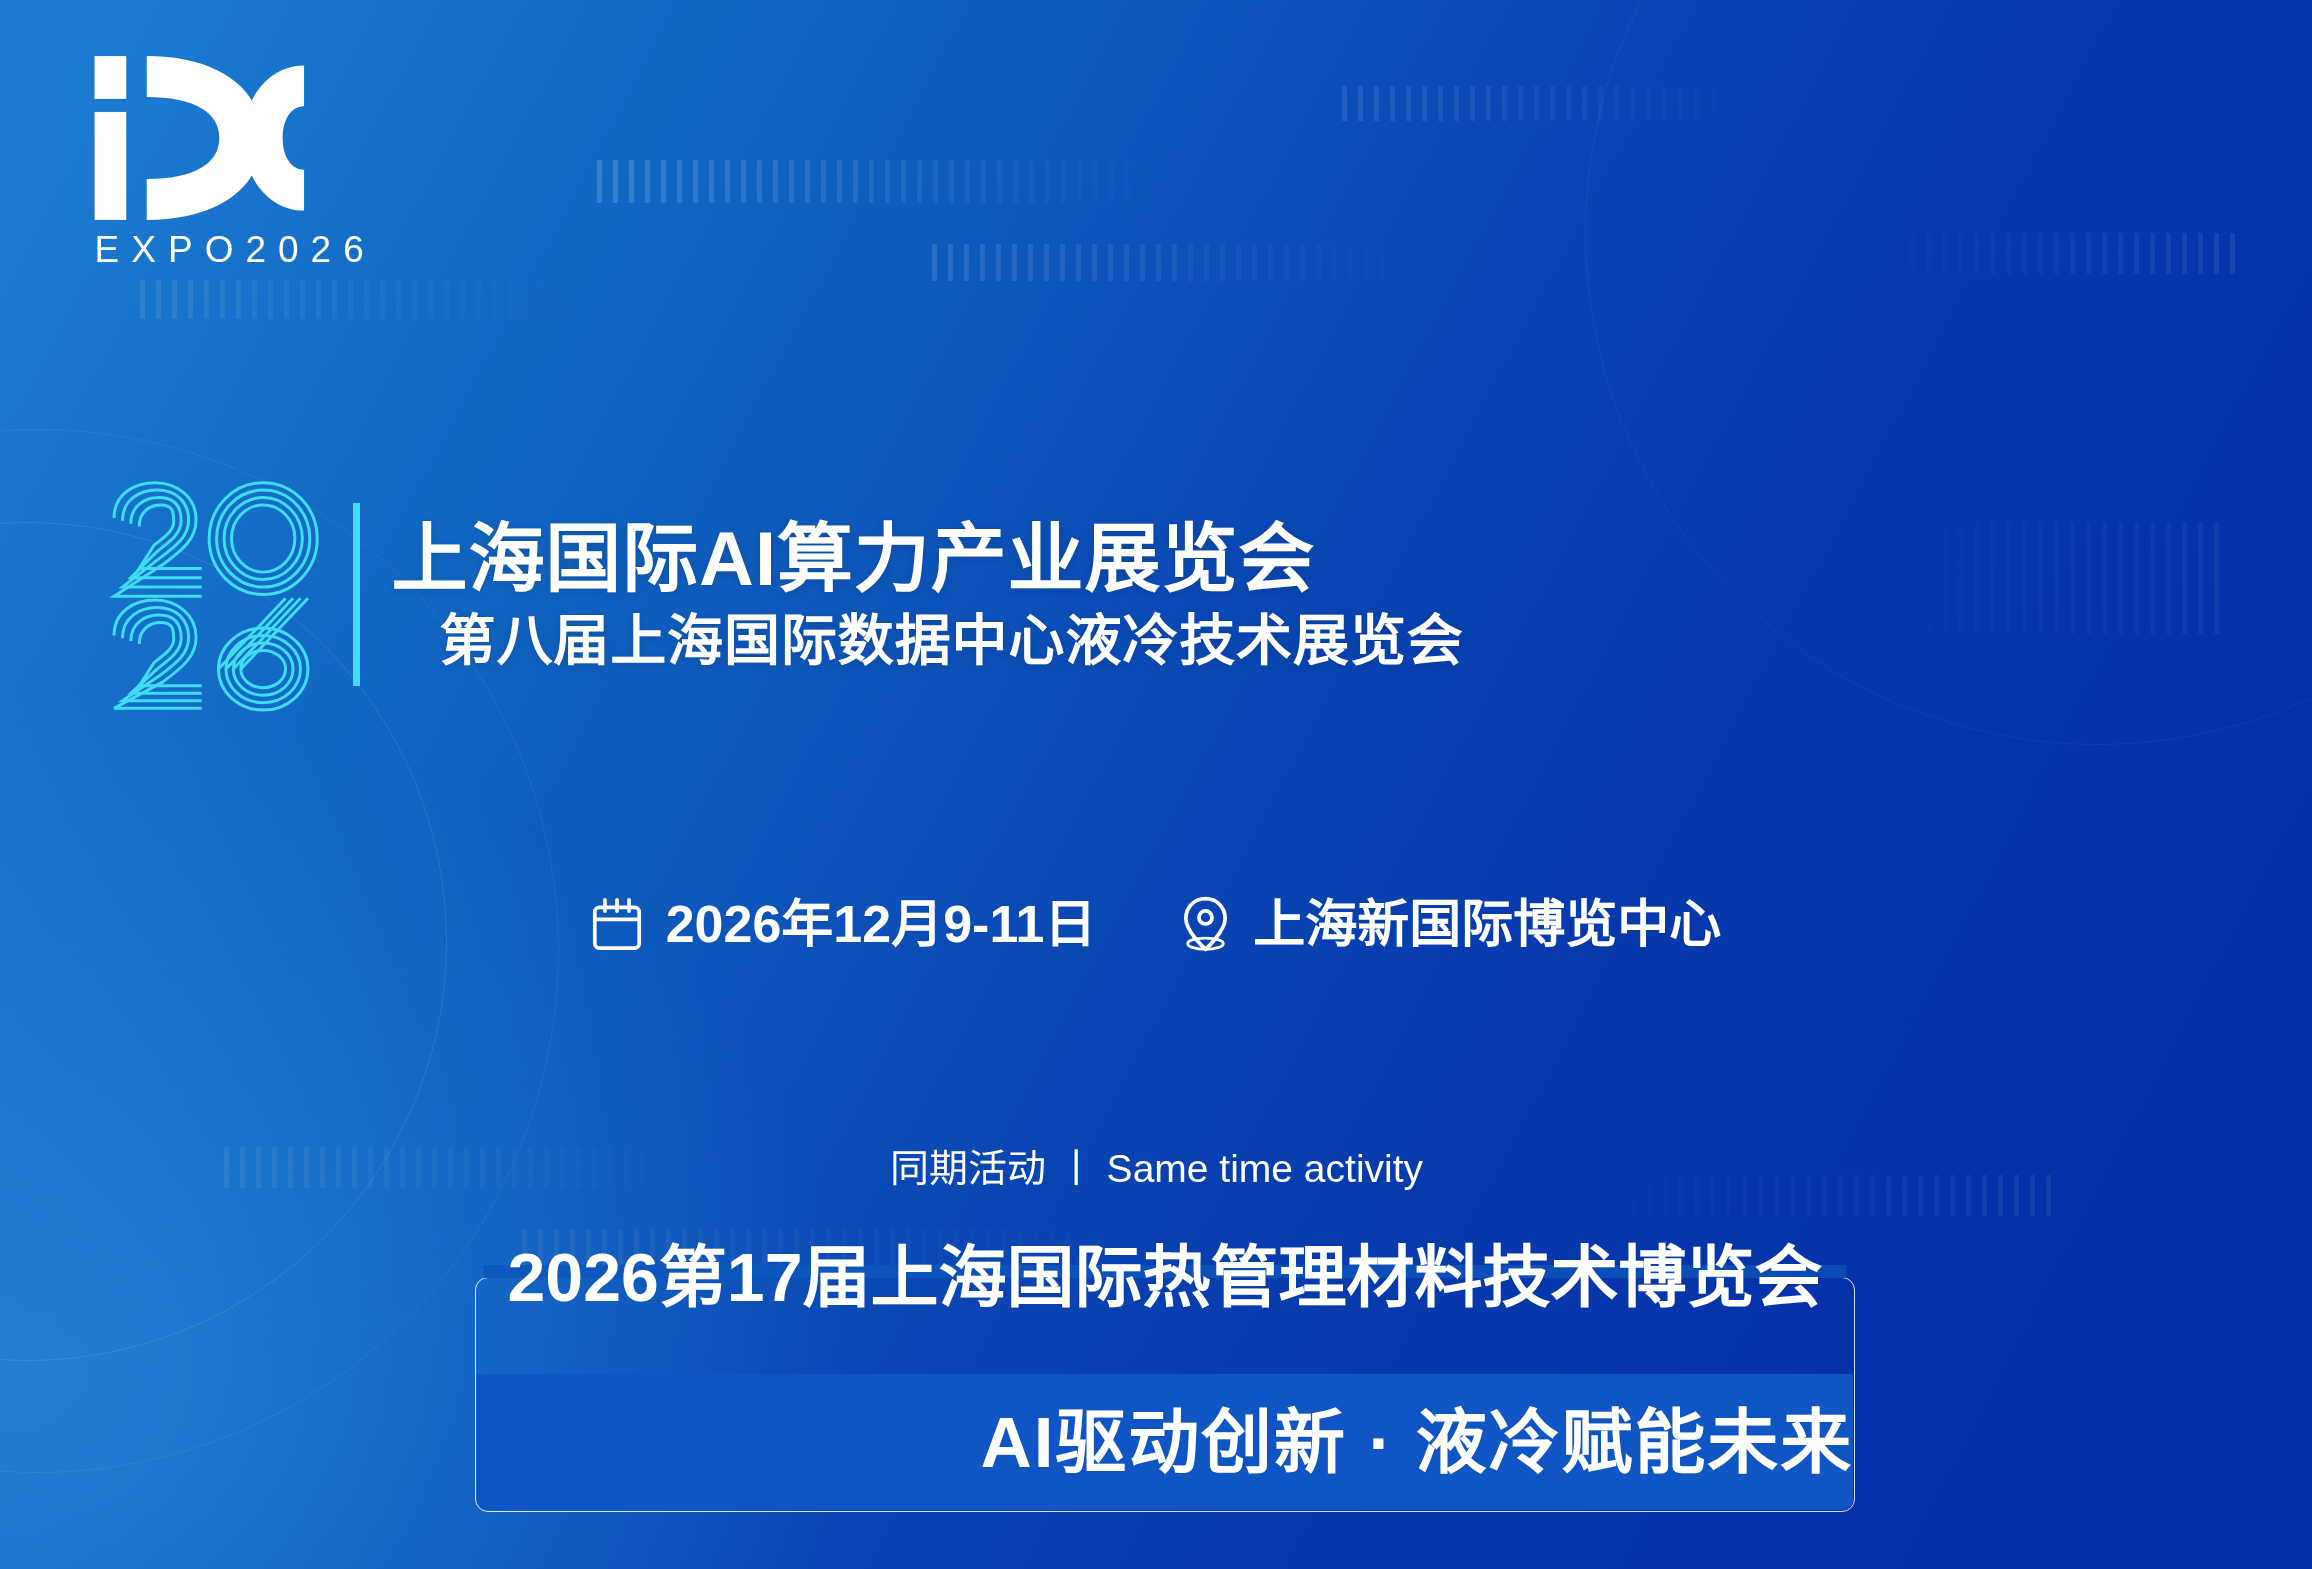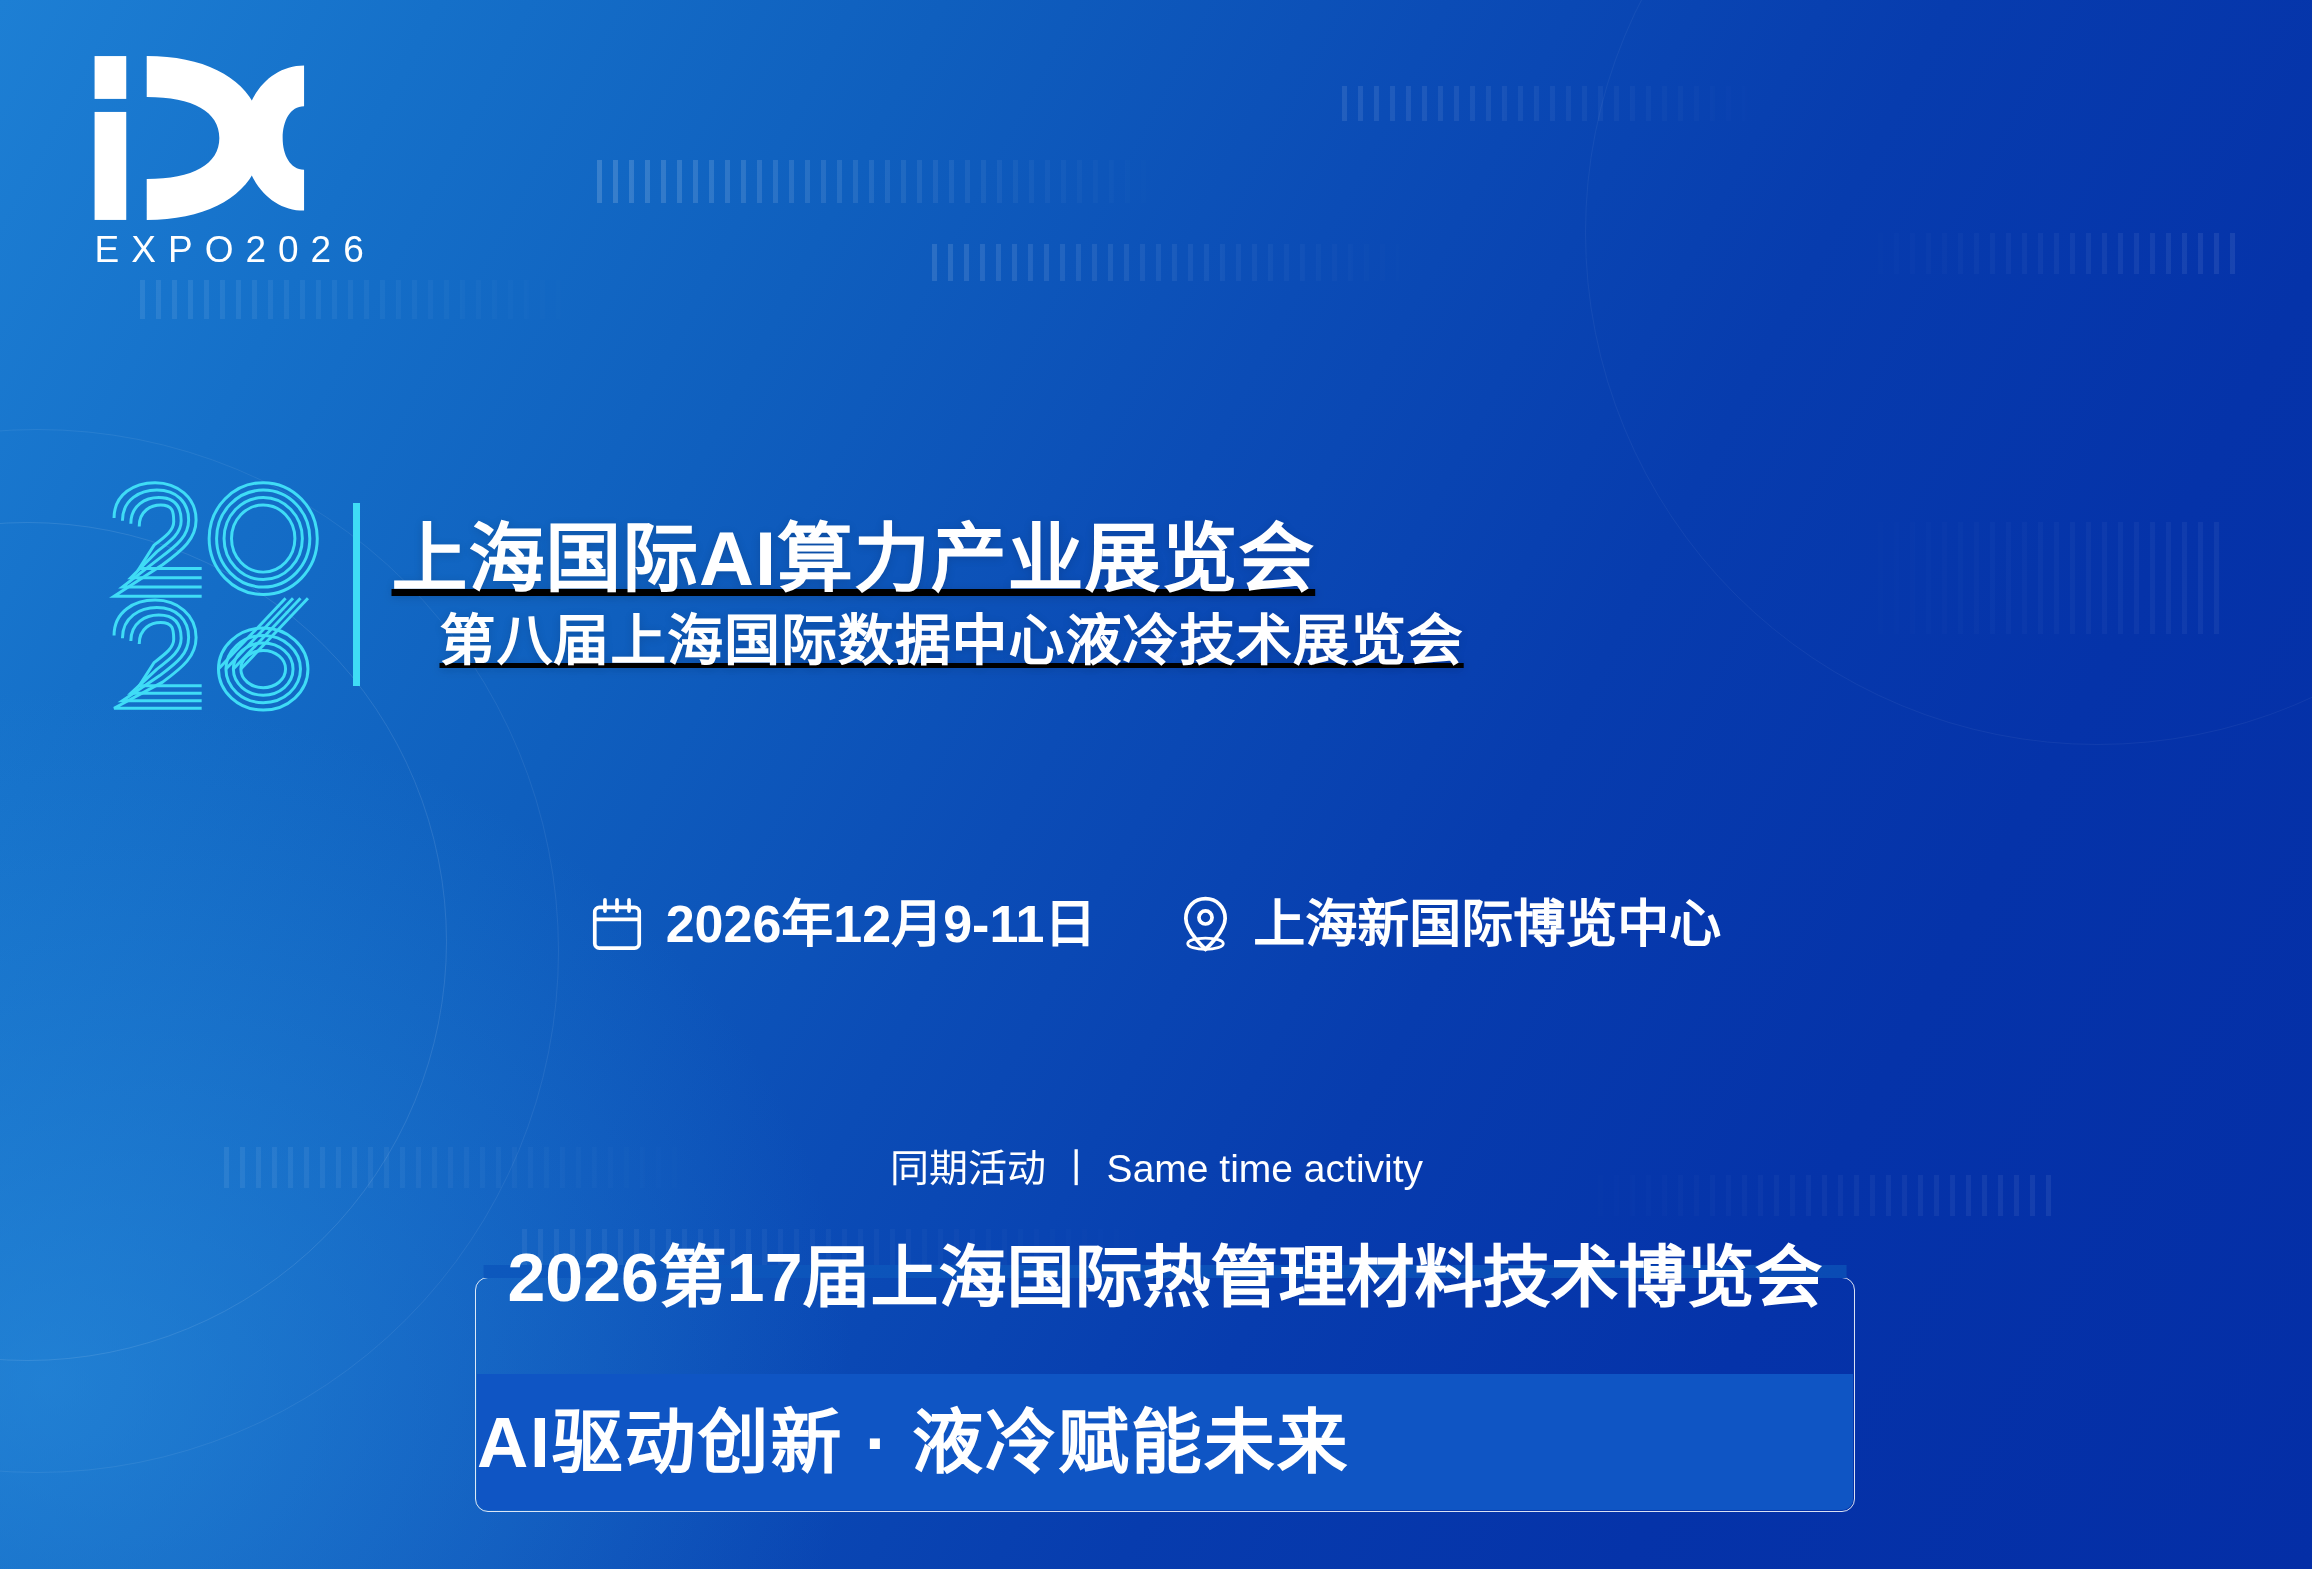--- a/index.html
+++ b/index.html
@@ -72,21 +72,21 @@
     font-weight:400;
     letter-spacing:12px;
     line-height:1;
     padding-left:5.6px;
   }
 
   
   .headline-row {
     position:absolute;
     left:101px; top:477px;
-    display:flex; align-items:center; gap:32px;text-decoration:underline;
+    display:flex; align-items:center; gap:32px;
   }
   .year-mark { flex:0 0 auto; display:block; }
   .rule {
     width:6.5px; height:183px;
     background:#3fdcf6;
     flex:0 0 auto;
   }
   .headline { display:flex; flex-direction:column; gap:9.3px; }
   .headline .line {
     color:#ffffff;
@@ -158,21 +158,21 @@
     font-weight:700;
     line-height:1;
     white-space:nowrap;
   }
   .coevent-slogan-bar {
     position:absolute;
     left:1.9px; right:1.9px; bottom:1.9px;
     height:136px;
     background:#0f55c4;
     border-radius:0 0 11.2px 11.2px;
-    display:flex; align-items:center; justify-content:flex-start;
+    display:flex; align-items:center; justify-content:flex-end;
   }
   .coevent-slogan {
     color:#ffffff;
     font-size:71px;
     font-weight:700;
     line-height:1;
     letter-spacing:1.9px;
     white-space:nowrap;
   }
 </style>

